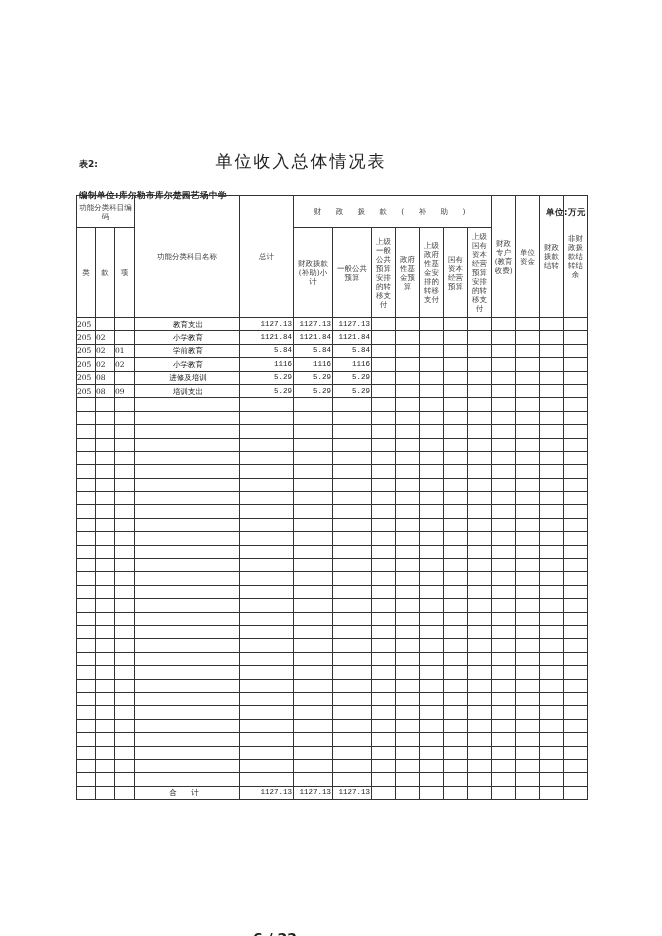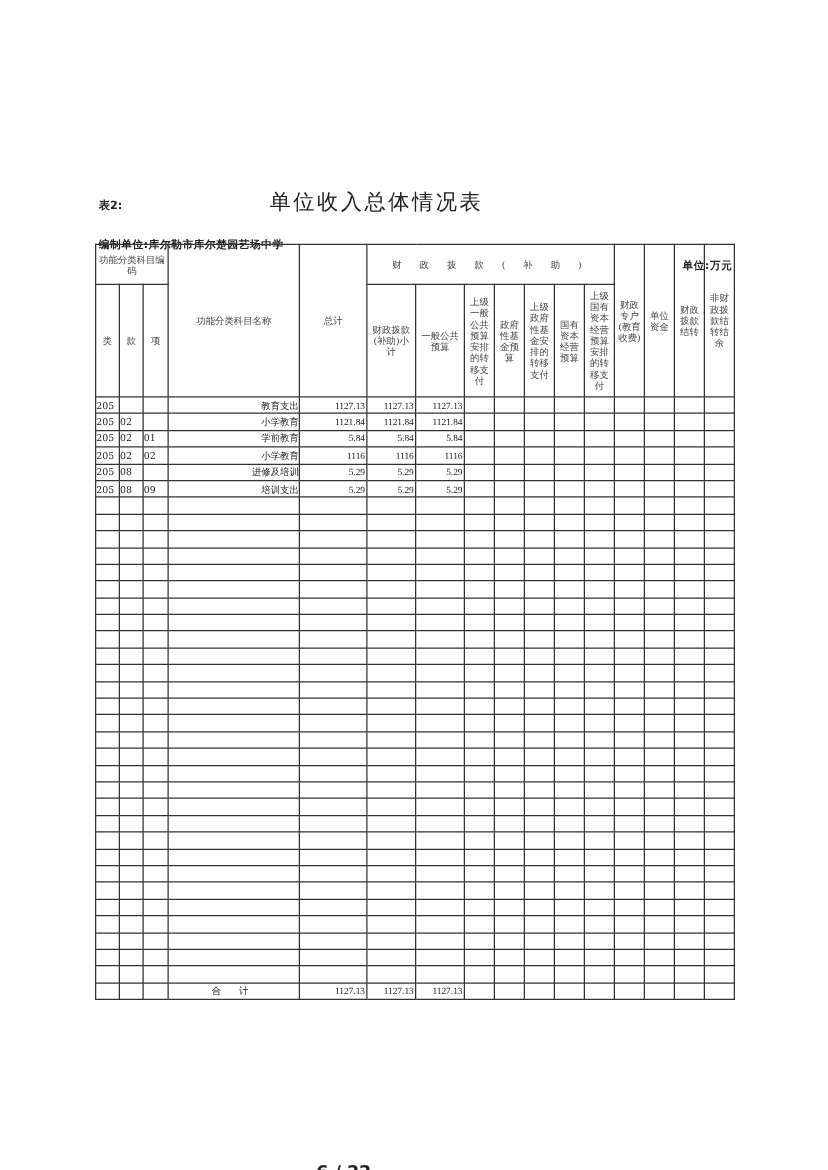--- a/index.html
+++ b/index.html
@@ -30,23 +30,23 @@
     border-collapse: collapse; table-layout: fixed; width: 511px;
     font-size: 7.5px;
   }
   table.main td {
     border: 1px solid #333; padding: 0; overflow: hidden; white-space: nowrap;
     line-height: 1.2;
   }
   .hdr td { text-align: center; vertical-align: middle; color: #444; }
   .vtext { white-space: normal !important; word-break: break-all; line-height: 1.25; padding: 0 2px !important; }
   .body-row td { height: 12.4px; }
-  .num { text-align: right; padding-right: 1px !important; font-family: Liberation Serif, serif; }
+  .num { text-align: right; padding-right: 1px !important; font-family: Liberation Mono, monospace; }
   .code { }
-  .name { text-align: right; padding-left: 2px !important; }
+  .name { text-align: center; padding-left: 2px !important; }
   .spaced { letter-spacing: 6px; }
   .page-footer {
     position: absolute; left: 0; width: 550px; top: 909px; text-align: center;
     font-size: 14px; font-weight: bold; font-family: "DejaVu Sans", sans-serif; margin-top: 21px;
   }
 </style>
 </head>
 <body>
 
 <div class="label-table-no">表2:</div>

